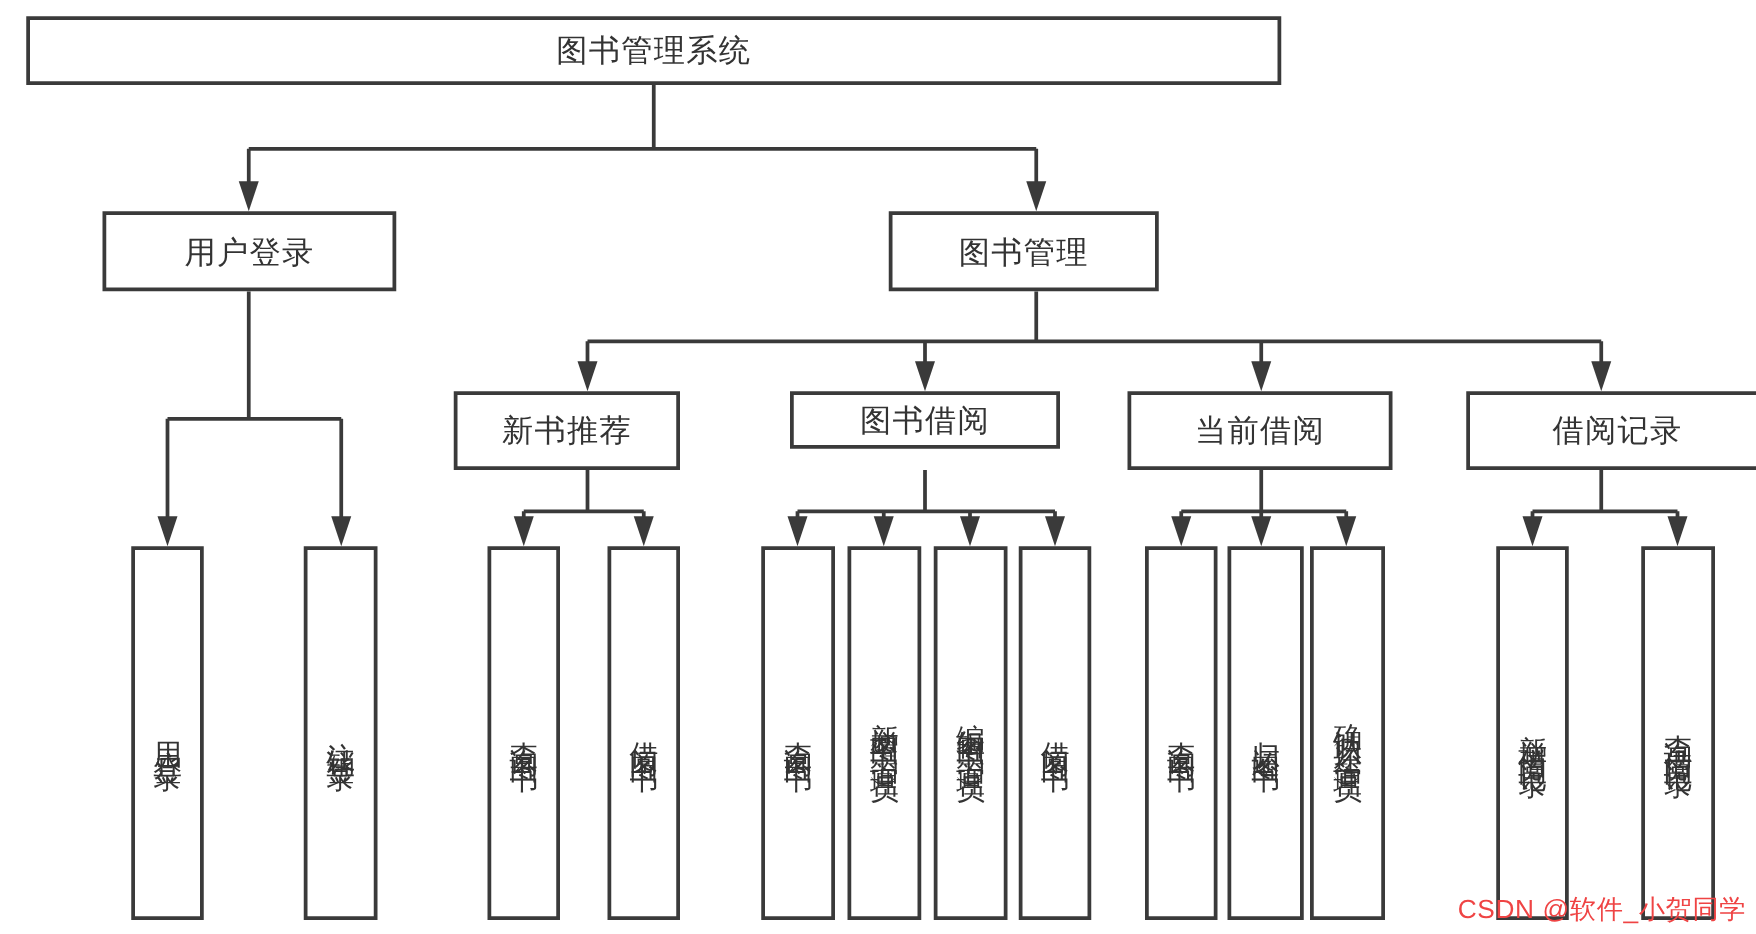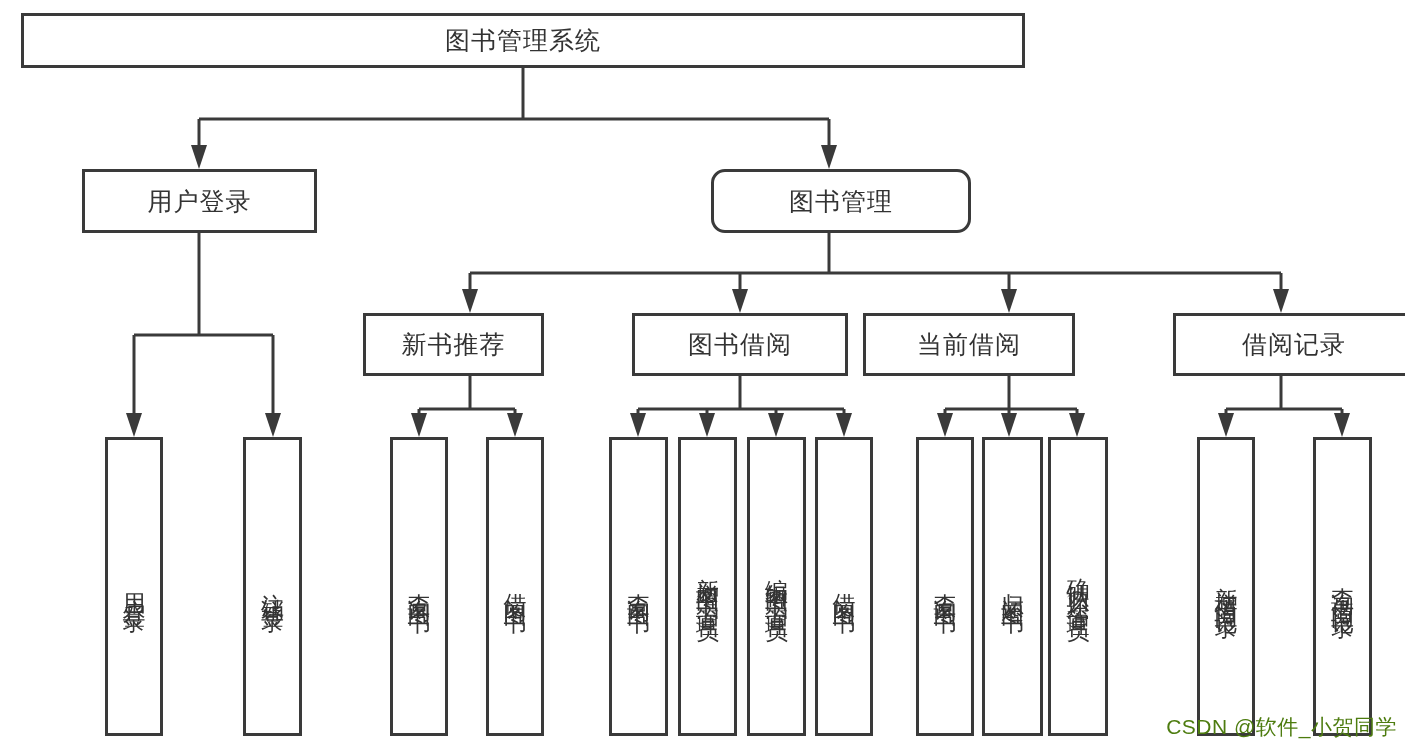--- a/index.html
+++ b/index.html
@@ -26,21 +26,21 @@
     writing-mode:vertical-rl;
     text-orientation:mixed;
     letter-spacing:6px;
     line-height:1;
     white-space:nowrap;
   }
   .watermark{
     position:absolute;
     right:8px;bottom:6px;
     font-size:21px;
-    color:#4d7c0f;
+    color:#ef4444;
     letter-spacing:0.5px;
     z-index:5;
     white-space:nowrap;
   }
 </style>
 </head>
 <body>
 
 <div class="canvas">
 
@@ -117,31 +117,31 @@
     </g>
   </svg>
 
   <div class="node hbox" style="left:21px;top:13px;width:1004px;height:55px;">
     <span>图书管理系统</span>
   </div>
 
   <div class="node hbox" style="left:82px;top:169px;width:235px;height:64px;">
     <span>用户登录</span>
   </div>
-  <div class="node hbox" style="left:711px;top:169px;width:260px;height:64px;border-radius:14px;">
+  <div class="node hbox" style="left:711px;top:169px;width:216px;height:64px;">
     <span>图书管理</span>
   </div>
 
   <div class="node hbox" style="left:363px;top:313px;width:181px;height:63px;">
     <span>新书推荐</span>
   </div>
-  <div class="node hbox" style="left:632px;top:313px;width:216px;height:63px;">
+  <div class="node hbox" style="left:632px;top:313px;width:216px;height:46px;">
     <span>图书借阅</span>
   </div>
-  <div class="node hbox" style="left:863px;top:313px;width:212px;height:63px;">
+  <div class="node hbox" style="left:902px;top:313px;width:212px;height:63px;">
     <span>当前借阅</span>
   </div>
   <div class="node hbox" style="left:1173px;top:313px;width:242px;height:63px;">
     <span>借阅记录</span>
   </div>
 
   <div class="node vbox" style="left:105px;top:437px;width:58px;height:299px;">
     <span class="vtext">用户登录</span>
   </div>
   <div class="node vbox" style="left:243px;top:437px;width:59px;height:299px;">

